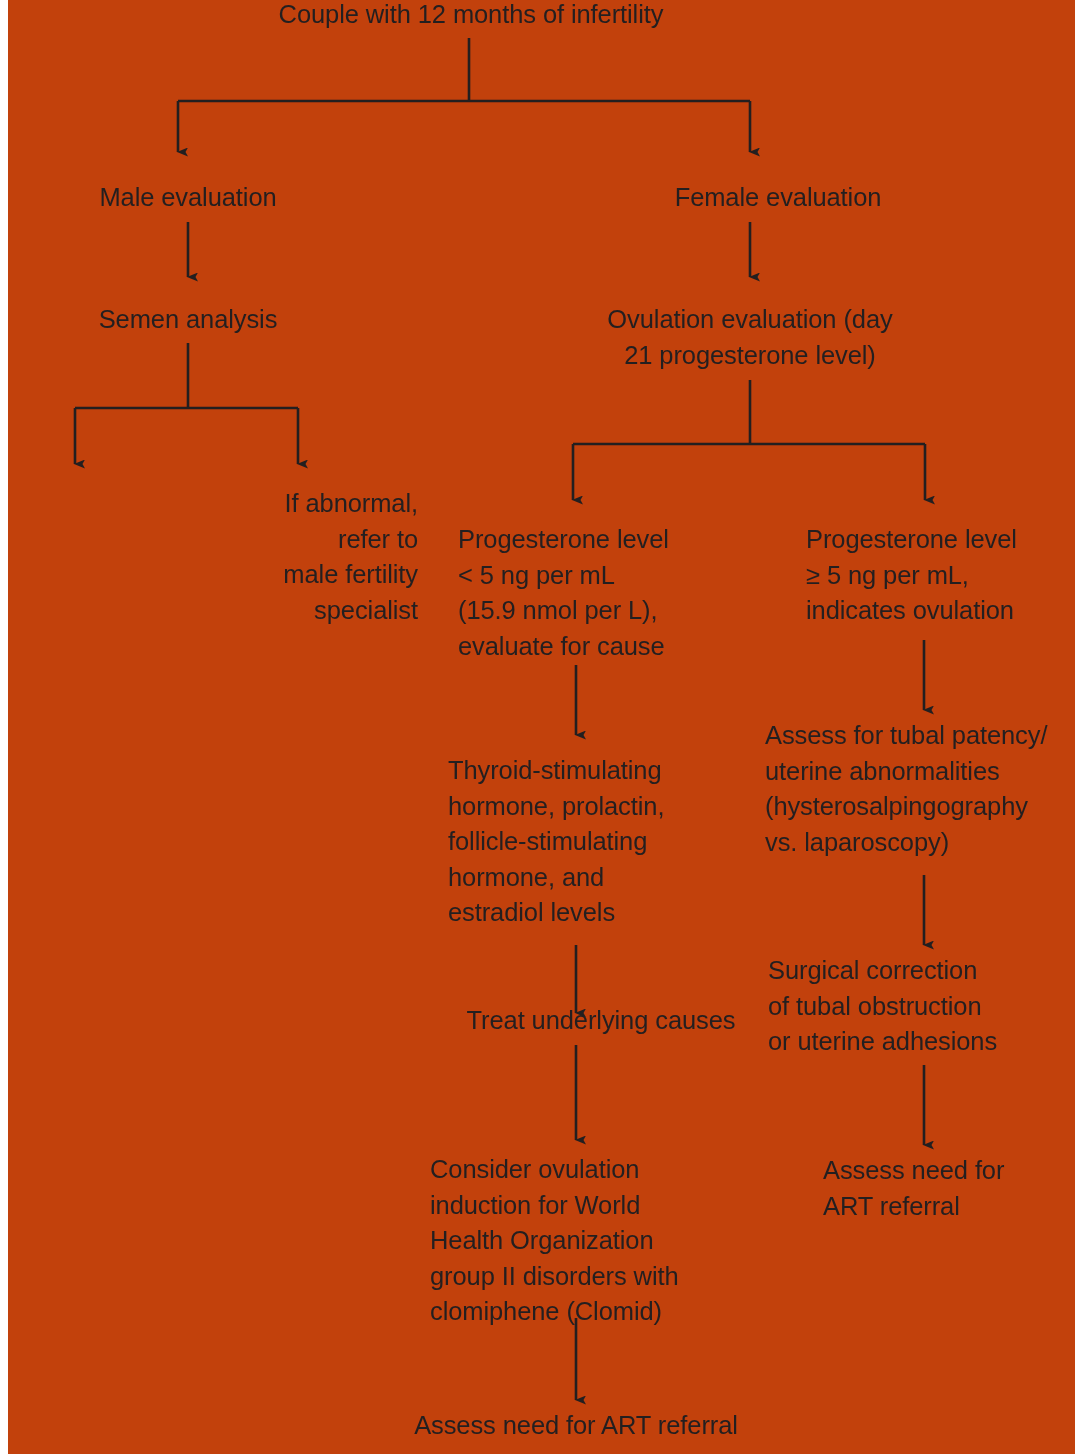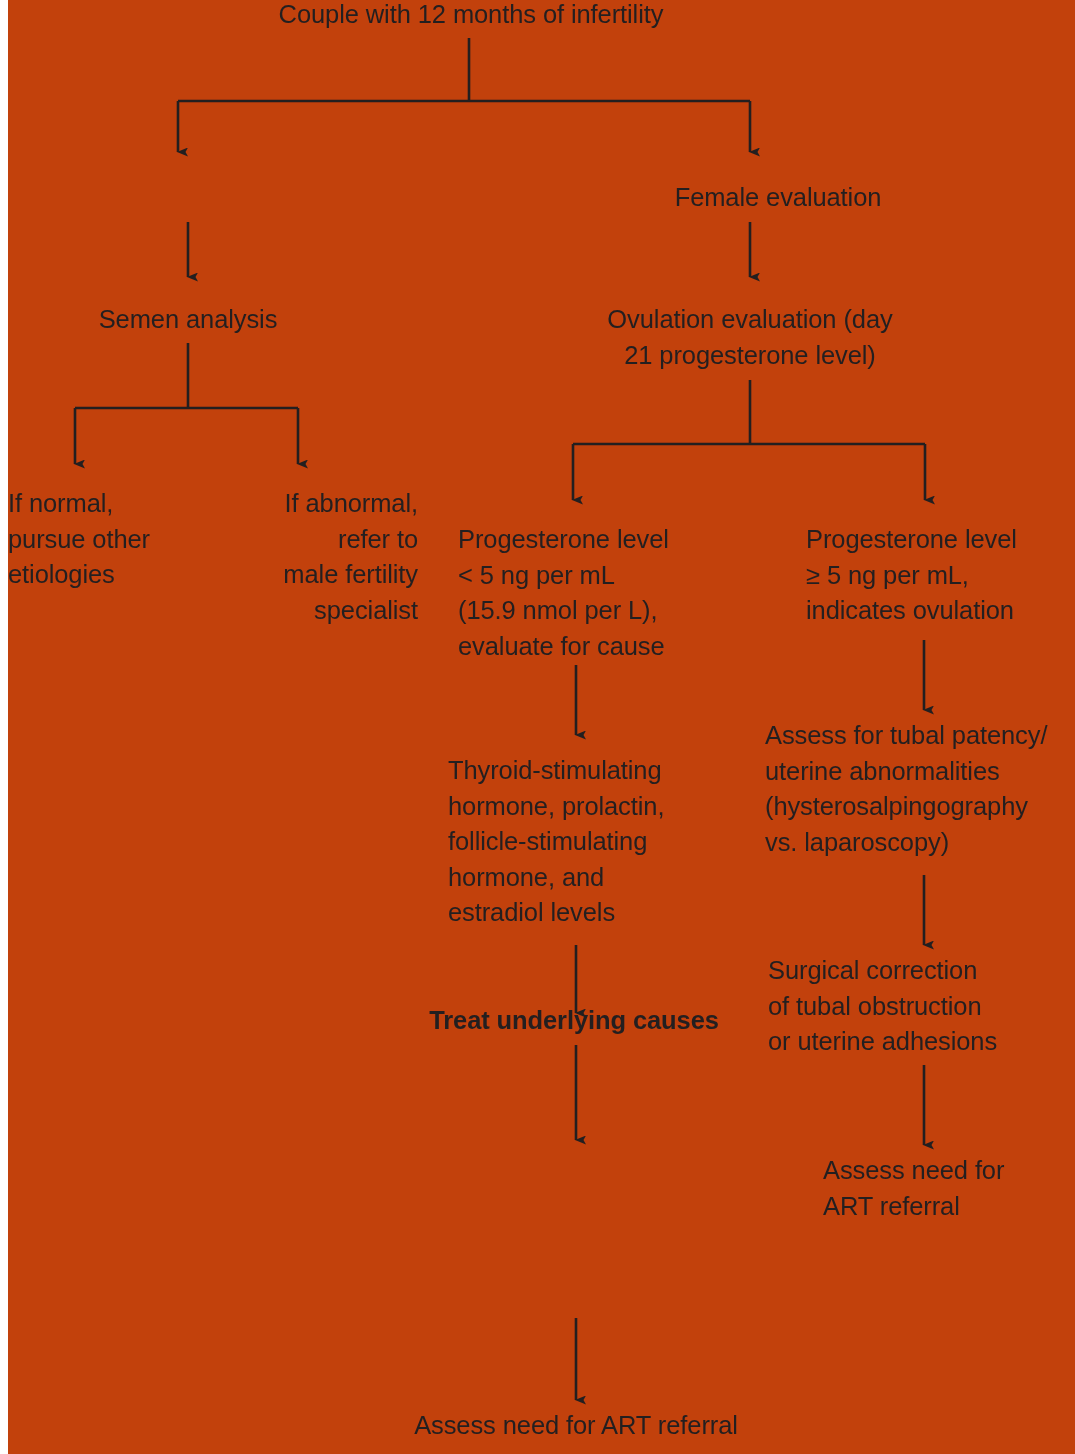--- a/index.html
+++ b/index.html
@@ -77,28 +77,26 @@
       <path d="M568,1318 L568,1400" marker-end="url(#arrowhead)"></path>
 
       <path d="M916,640 L916,710" marker-end="url(#arrowhead)"></path>
       <path d="M916,875 L916,945" marker-end="url(#arrowhead)"></path>
       <path d="M916,1065 L916,1145" marker-end="url(#arrowhead)"></path>
     </g>
   </svg>
 
   <div class="node center" style="left:213px; top:-3px; width:500px;">Couple with 12 months of infertility</div>
 
+  <div class="node center" style="left:30px; top:180px; width:300px;">Male evaluation</div>
 
   <div class="node center" style="left:620px; top:180px; width:300px;">Female evaluation</div>
 
   <div class="node center" style="left:30px; top:302px; width:300px;">Semen analysis</div>
 
-  <div class="node left" style="left:0px; top:486px; width:200px;">If normal,
-pursue other
-etiologies</div>
 
   <div class="node left" style="left:210px; top:486px; width:200px;text-align:right;">If abnormal,
 refer to
 male fertility
 specialist</div>
 
   <div class="node center" style="left:565px; top:302px; width:354px;">Ovulation evaluation (day
 21 progesterone level)</div>
 
   <div class="node left" style="left:450px; top:522px; width:280px;">Progesterone level
@@ -109,22 +107,27 @@
   <div class="node left" style="left:798px; top:522px; width:275px;">Progesterone level
 ≥ 5 ng per mL,
 indicates ovulation</div>
 
   <div class="node left" style="left:440px; top:753px; width:285px;">Thyroid-stimulating
 hormone, prolactin,
 follicle-stimulating
 hormone, and
 estradiol levels</div>
 
-  <div class="node center" style="left:416px; top:1003px; width:300px;font-weight:bold;">Treat underlying causes</div>
+  <div class="node center" style="left:443px; top:1003px; width:300px;">Treat underlying causes</div>
 
+  <div class="node left" style="left:422px; top:1152px; width:300px;">Consider ovulation
+induction for World
+Health Organization
+group II disorders with
+clomiphene (Clomid)</div>
 
   <div class="node center" style="left:378px; top:1408px; width:380px;">Assess need for ART referral</div>
 
   <div class="node left" style="left:757px; top:718px; width:320px;">Assess for tubal patency/
 uterine abnormalities
 (hysterosalpingography
 vs. laparoscopy)</div>
 
   <div class="node left" style="left:760px; top:953px; width:290px;">Surgical correction
 of tubal obstruction

